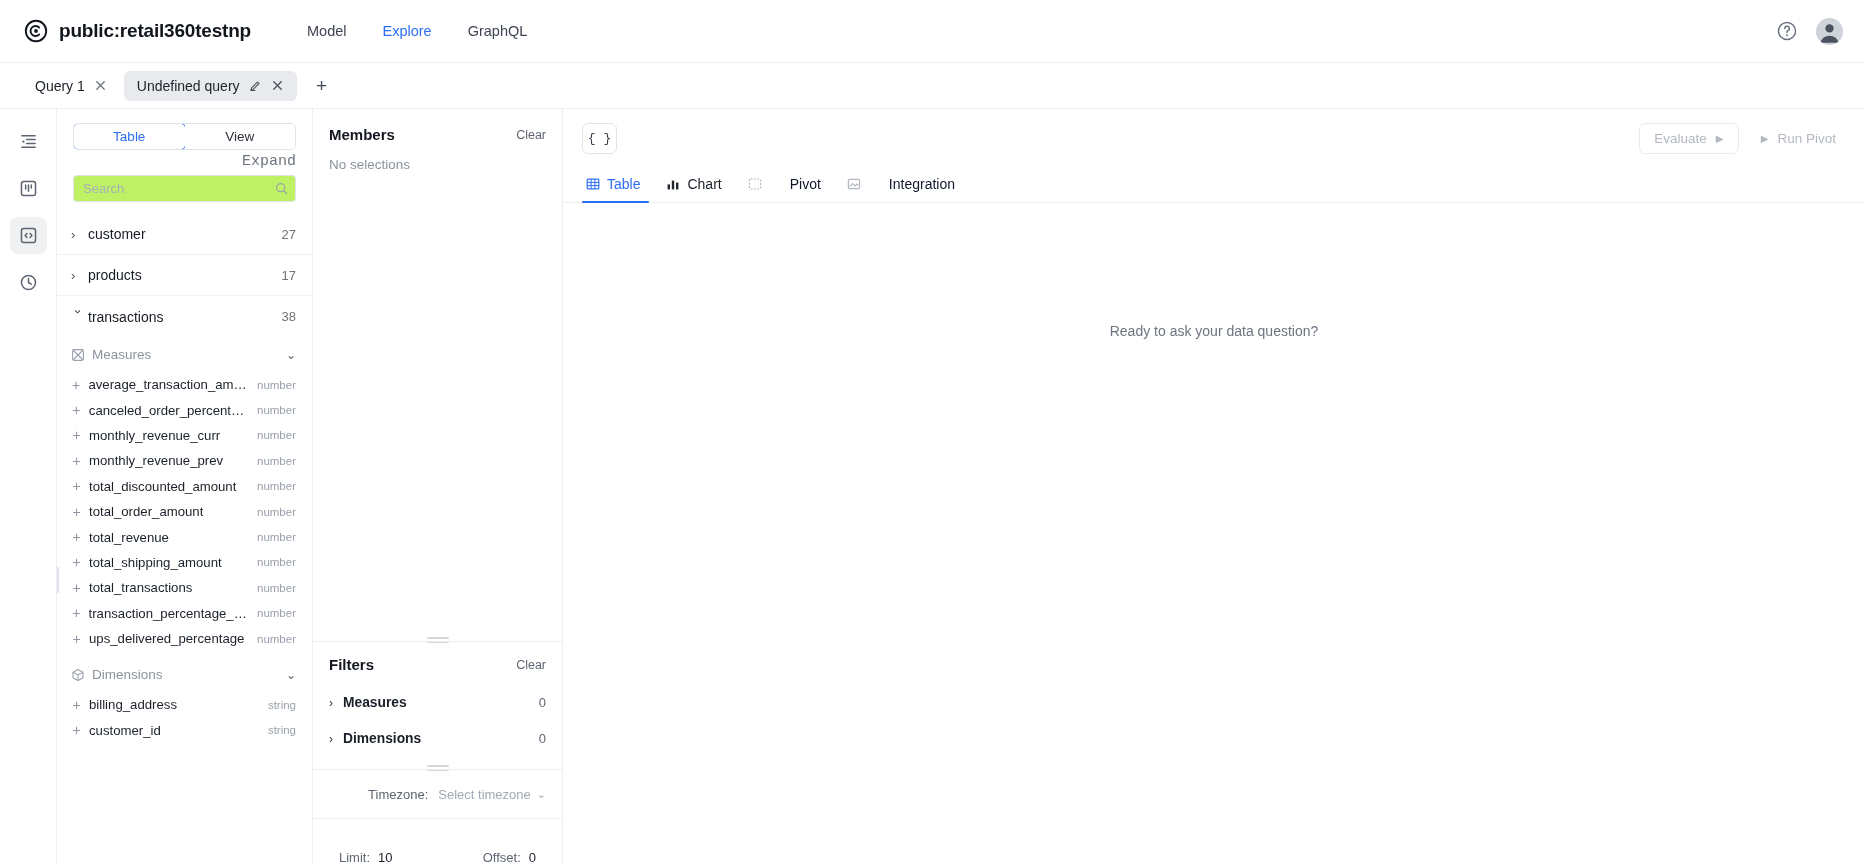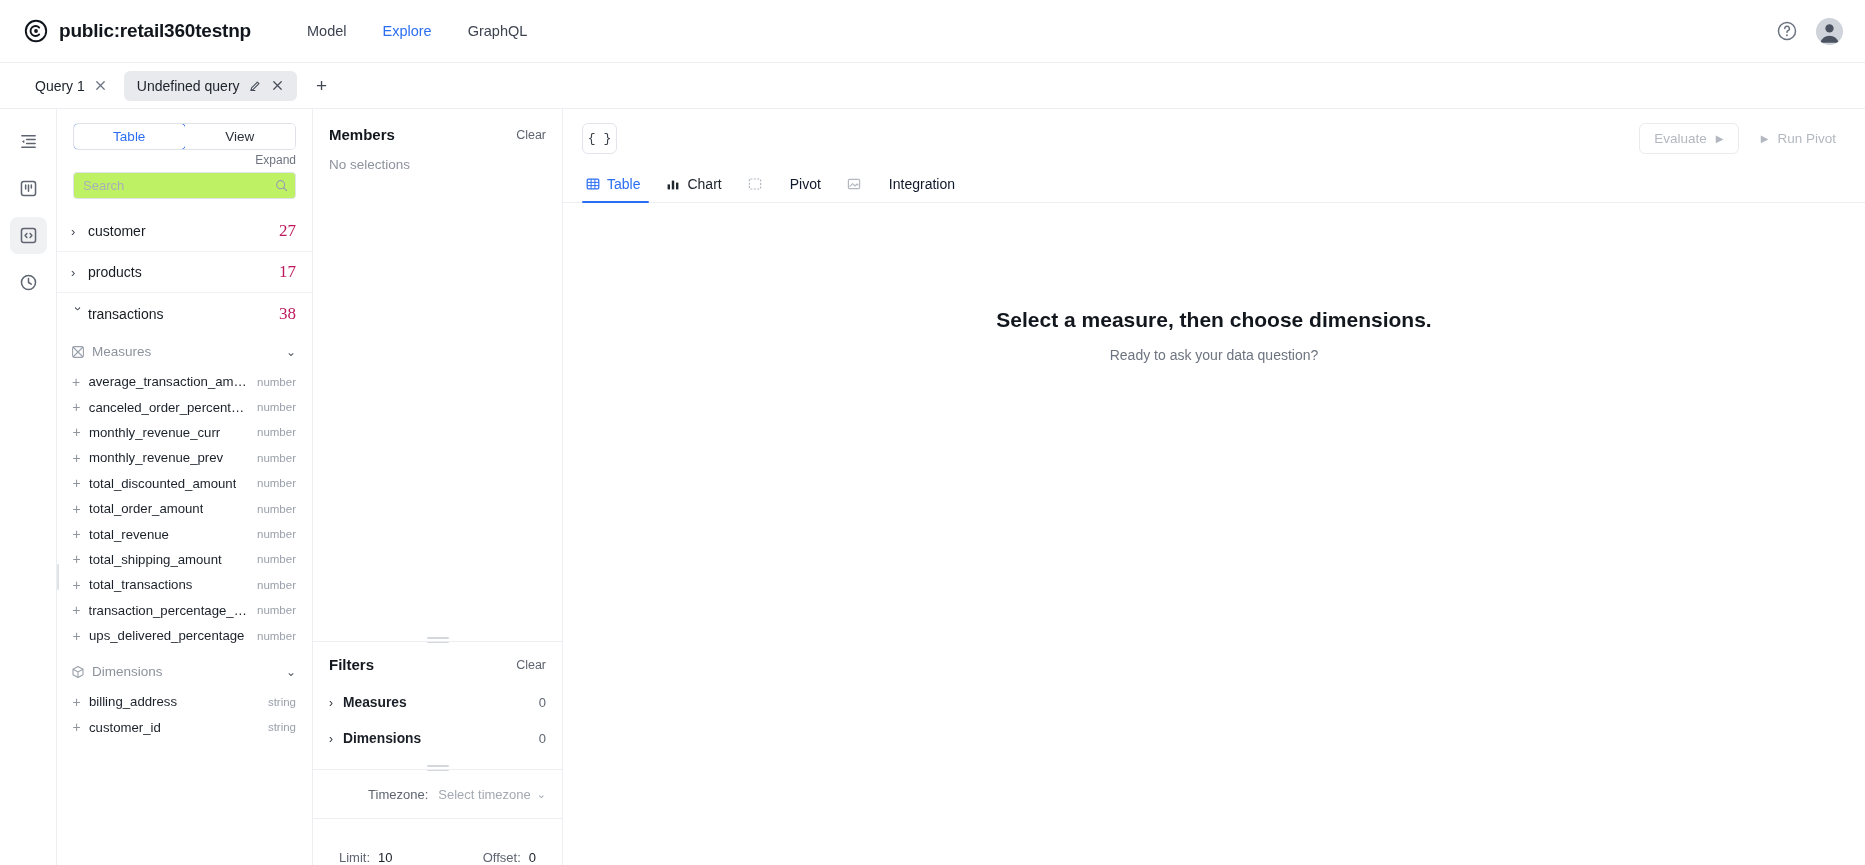--- a/index.html
+++ b/index.html
@@ -88,39 +88,39 @@
     flex: 1; display: flex; align-items: center; justify-content: center;
     font-size: 13.5px; color: #2b313a; cursor: pointer; background: #fff;
   }
   .seg-btn.active {
     color: #2c6ef2; border: 1.5px solid #2c6ef2; border-radius: 5px;
     margin: -1px; height: calc(100% + 2px);
   }
   .expand-row {
     display: flex; justify-content: flex-end; padding: 3px 16px 0 16px;
   }
-  .expand-link { font-size: 12px; color: #6d747f; cursor: pointer; }
+  .expand-link { font-size: 15px; color: #6d747f; cursor: pointer; font-family: Liberation Mono, monospace; }
   .search-wrap { padding: 5px 16px 0 16px; position: relative; }
   .search-input {
     width: 100%; height: 27px; border: 1px solid #dfe2e6; border-radius: 4px;
     padding: 0 26px 0 9px; font-size: 13px; color: #2b313a;
     font-family: "Liberation Sans", sans-serif; outline: none; background:#bef264;
   }
   .search-input::placeholder { color: #a9afb8; }
   .search-icon {
     position: absolute; right: 24px; top: 11px; width: 13px; height: 13px; color: #9aa1ab;
   }
   .tree { flex: 1 1 auto; overflow: hidden; padding-top: 12px; min-height: 0; position:relative;}
   .cube-row {
     display: flex; align-items: center; height: 41px; padding: 0 16px 0 14px;
     border-bottom: 1px solid #f0f1f3; cursor: pointer;
   }
   .cube-row .chev { width: 14px; color: #424953; font-size: 13px; display:flex; align-items:center;}
   .cube-name { font-size: 14px; color: #171c23; margin-left: 3px; }
-  .cube-count { margin-left: auto; font-size: 17px; color: #be185d; font-family: Liberation Serif, serif; }
+  .cube-count { margin-left: auto; font-size: 13px; color: #737373; }
   .group-row {
     display: flex; align-items: center; height: 35px; padding: 0 16px 0 14px; cursor: pointer;
   }
   .group-ico { width: 14px; height: 14px; color: #9aa1ab; margin-right: 7px; }
   .group-label { font-size: 13.5px; color: #8d939d; }
   .group-chev { margin-left: auto; color: #565d68; font-size: 12px; }
   .field-row {
     display: flex; align-items: center; height: 25.4px; padding: 0 16px 0 14px;
     cursor: pointer; gap: 7px;
   }
@@ -550,19 +550,18 @@
             <svg width="14" height="14" viewBox="0 0 14 14" fill="none">
               <rect x="1.4" y="2.4" width="11.2" height="9.2" rx="1.2" stroke="#b3b8c0" stroke-width="1.2"></rect>
               <path d="M2.6 9.6l3-3 2.4 2.4 2-2 1.4 1.4" stroke="#b3b8c0" stroke-width="1.1" fill="none" stroke-linejoin="round"></path>
             </svg>
           </span>
           <span>Integration</span>
         </div>
       </div>
 
       <div class="canvas">
-        <div class="canvas-title">Select a measure, then choose dimensions.</div>
         <div class="canvas-sub">Ready to ask your data question?</div>
       </div>
     </div>
 
   </div>
 </div>
 
 </body></html>

